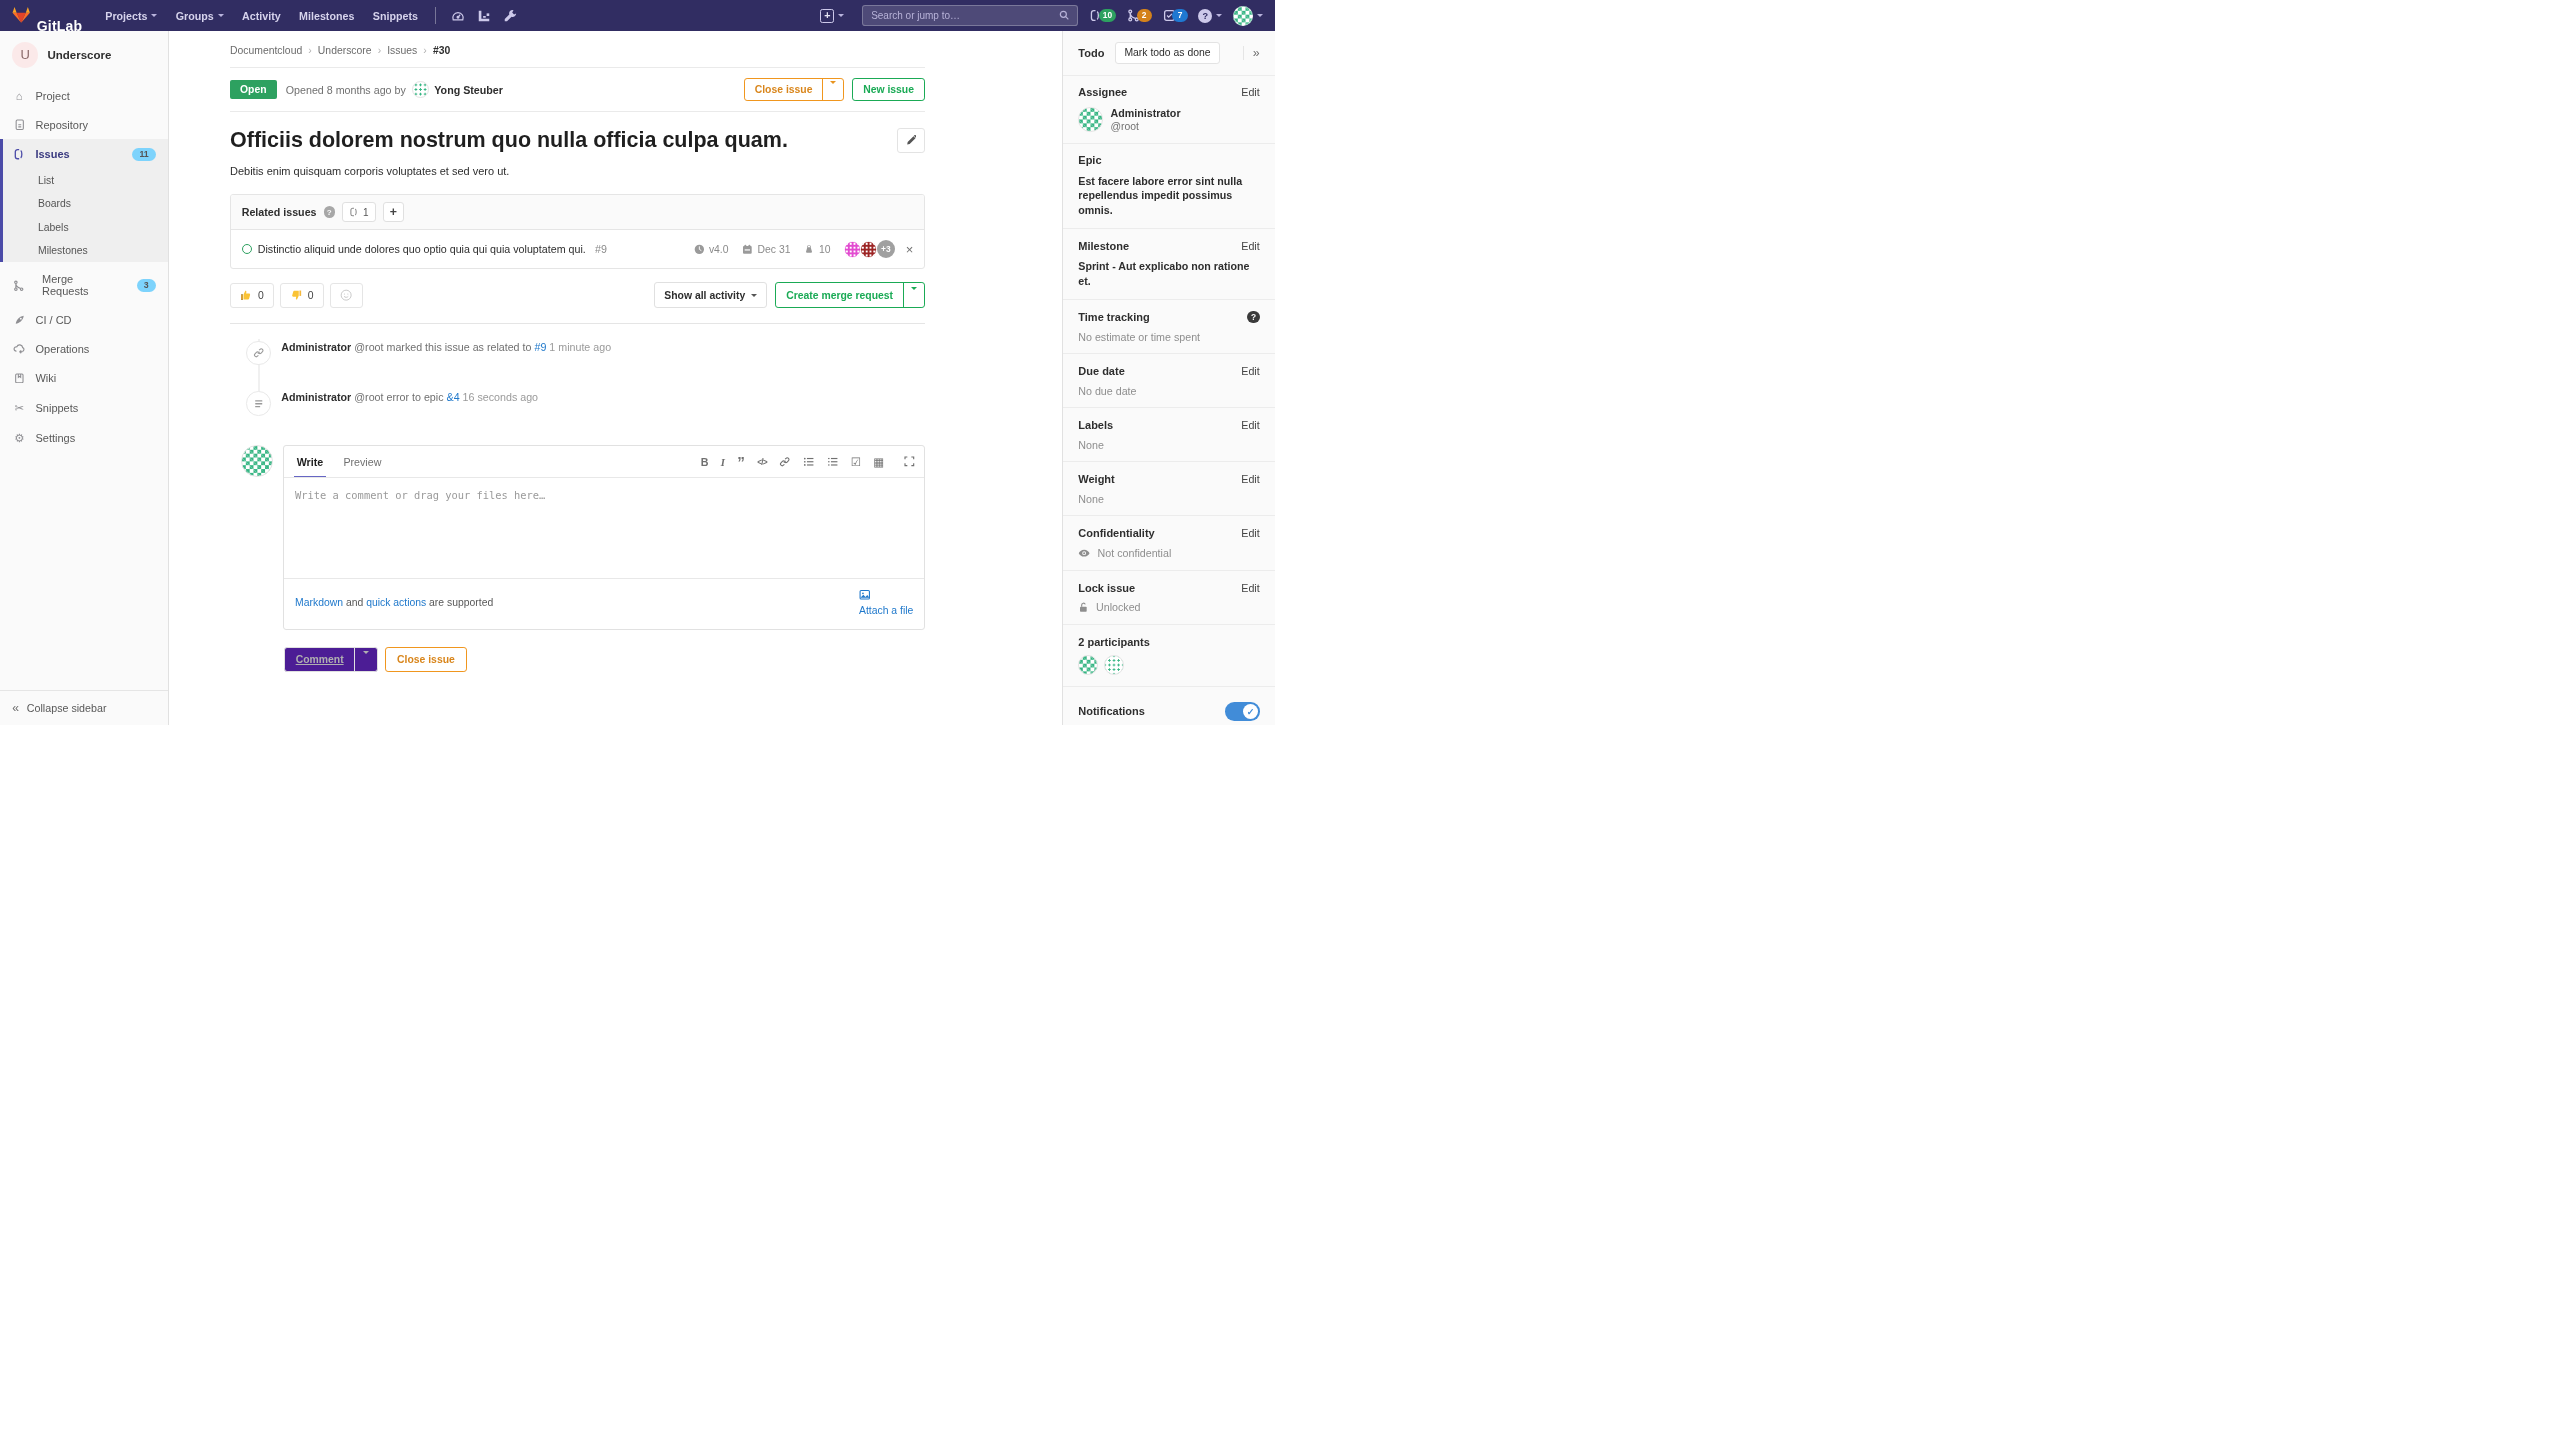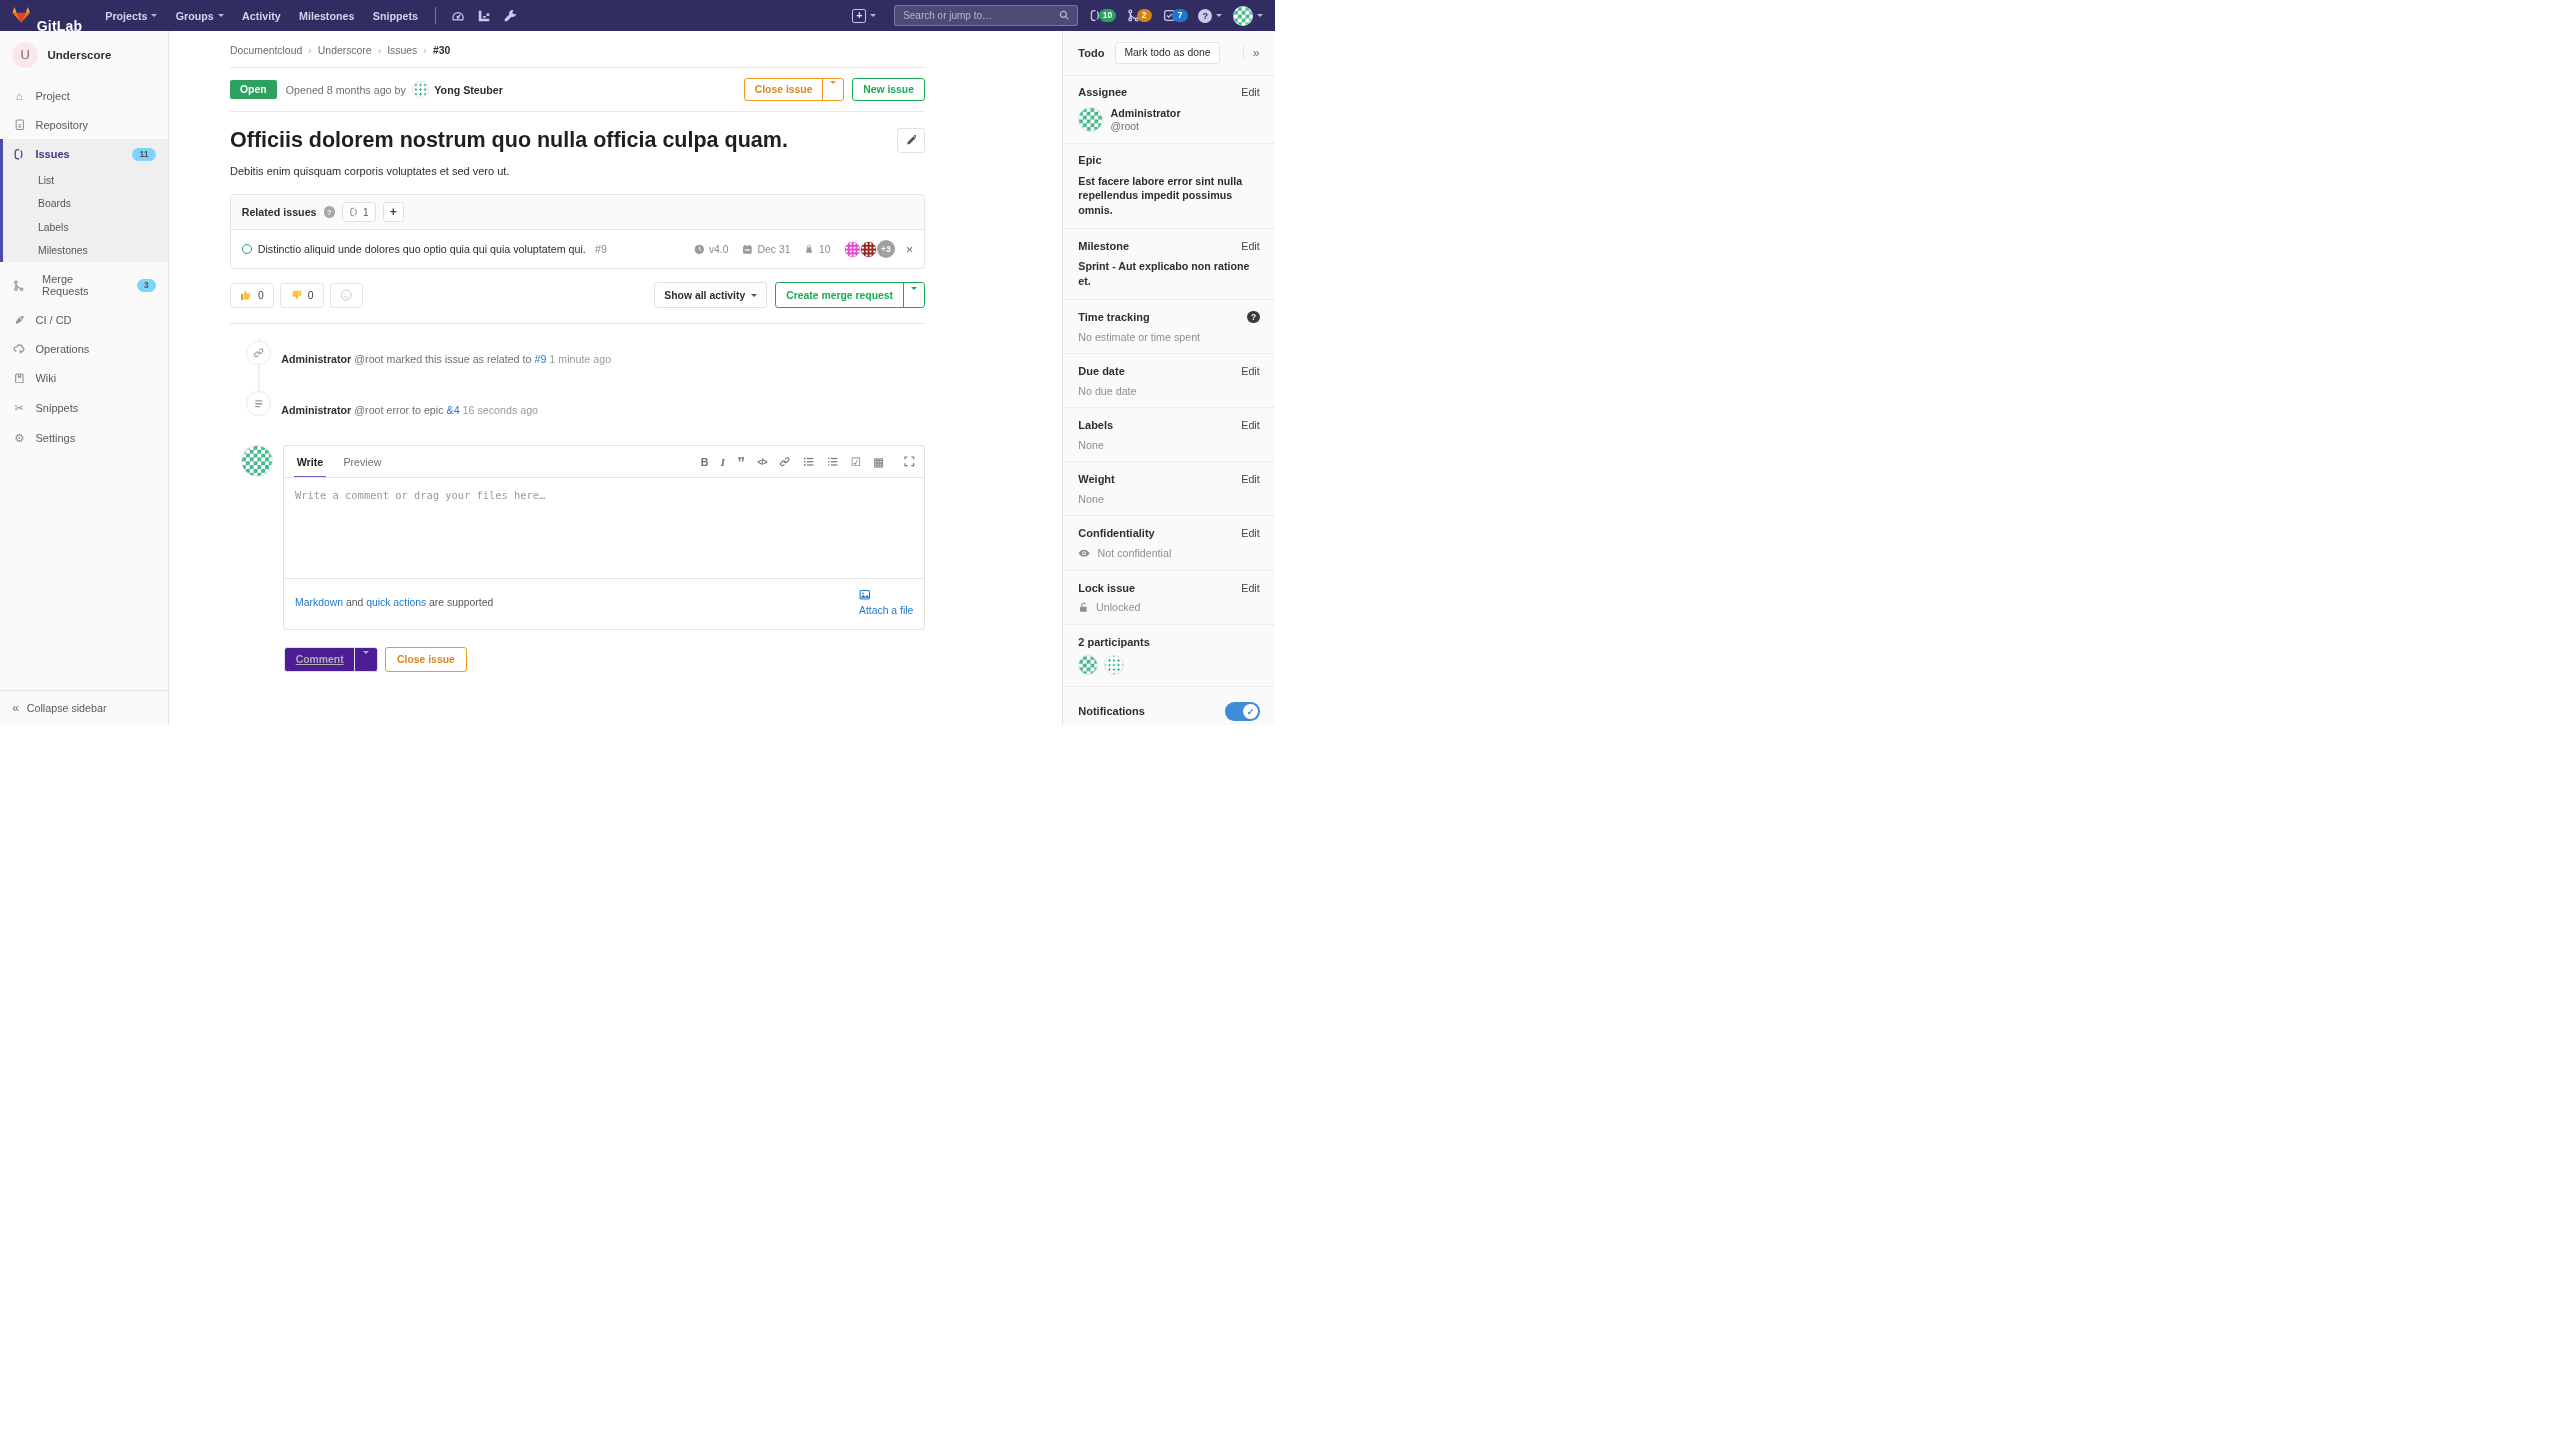--- a/index.html
+++ b/index.html
@@ -11,21 +11,21 @@
   .topbar { height:31px; background:#312d62; display:flex; align-items:center; padding:0 12.3px; color:#d6d3ec; }
   .logo-wrap { display:flex; align-items:center; gap:6.1px; margin-right:15.3px; }
   .logo-text { color:#fff; font-size:14px; font-weight:700; letter-spacing:0.2px;margin-top:20px; }
   .tnav { display:flex; align-items:center; gap:3.1px; }
   .tnav-item { display:flex; align-items:center; gap:3.8px; padding:4.6px 7.7px; font-weight:600; color:#d6d3ec; border-radius:2.3px; cursor:pointer; }
   .caret { width:0; height:0; border-left:3.1px solid transparent; border-right:3.1px solid transparent; border-top:3.8px solid #b9b4dd; }
   .tdivider { width:0.8px; height:17px; background:rgba(255,255,255,.35); margin:0 9.2px; }
   .ticon { padding:3.1px 6.1px; color:#cdc9ea; cursor:pointer; }
   .topbar-right { margin-left:auto; display:flex; align-items:center; gap:10.7px; }
   .plus-box { border:1.2px solid #cdc9ea; border-radius:2.3px; width:14px; height:14px; display:flex; align-items:center; justify-content:center; font-weight:700; color:#e8e6f5; font-size:10.7px; line-height:1; }
-  .tsearch { display:flex; align-items:center; background:rgba(255,255,255,.14); border:0.8px solid rgba(255,255,255,.25); border-radius:3.1px; width:184px; height:21.5px; padding:0 7.7px; }
+  .tsearch { display:flex; align-items:center; background:rgba(255,255,255,.14); border:0.8px solid rgba(255,255,255,.25); border-radius:3.1px; width:216px; height:21.5px; padding:0 7.7px; }
   .tsearch input { flex:1; background:transparent; border:none; outline:none; color:#e8e6f5; font-size:10px; }
   .tsearch input::placeholder { color:#b7b2d8; }
   .tbadge-wrap { position:relative; display:flex; align-items:center; cursor:pointer; color:#cdc9ea; }
   .pill { border-radius:7px; min-width:15.3px; height:12.3px; padding:0 3.8px; font-size:8.4px; font-weight:700; color:#fff; display:flex; align-items:center; justify-content:center; margin-left:-3.1px; }
   .pill-green { background:#2da160; }
   .pill-orange { background:#d4821b; }
   .pill-blue { background:#1f78d1; }
   .q-circle { width:14px; height:14px; border-radius:50%; background:#cdc9ea; color:#312d62; font-weight:700; font-size:9.2px; display:flex; align-items:center; justify-content:center; }
   .tavatar { width:20px; height:20px; border:0.8px solid rgba(255,255,255,.5); }
 
@@ -108,21 +108,21 @@
   .caret-dark { border-top-color:#555; }
   .btn-cmr { border:0.8px solid #1aaa55; color:#1aaa55; }
   .btn-cmr .seg { padding:6.1px 10px; }
   .btn-cmr .seg2 { border-left:0.8px solid #1aaa55; padding:6.1px 7px; }
   .caret-green { border-top-color:#1aaa55; }
 
   .main-divider { border-top:0.8px solid #e5e5e5; }
 
   .notes { position:relative; padding:10.7px 0 3.1px; }
   .notes:before { content:""; position:absolute; left:28px; top:15.3px; height:60px; width:1.5px; background:#f0f0f0; }
-  .note { display:flex; align-items:flex-end; gap:10.7px; padding:6.1px 0 20px 16px; position:relative; }
+  .note { display:flex; align-items:flex-start; gap:10.7px; padding:6.1px 0 20px 16px; position:relative; }
   .note-ico { width:24.5px; height:24.5px; border-radius:50%; border:0.8px solid #e9e9e9; background:#fff; color:#9a9a9a; display:flex; align-items:center; justify-content:center; flex:none; }
   .note-text { font-size:10.7px; color:#707070; }
   .n-author { font-weight:700; color:#2e2e2e; }
   .n-handle { color:#707070; }
   .n-link { color:#1f78cb; cursor:pointer; }
   .n-time { color:#9a9a9a; }
 
   .comment-area { display:flex; gap:10.7px; padding:6.1px 0 0 10.7px; }
   .c-ava { width:32px; height:32px; flex:none; }
   .editor { flex:1; border:0.8px solid #e1e1e1; border-radius:3.1px; background:#fff; }

